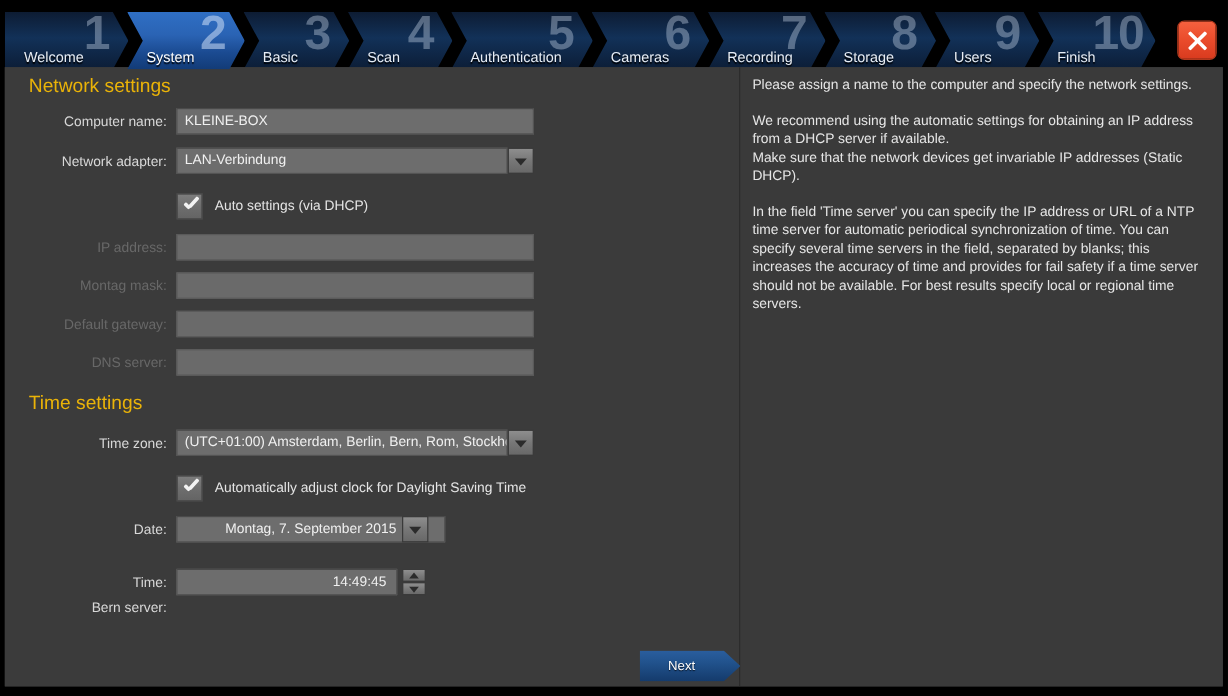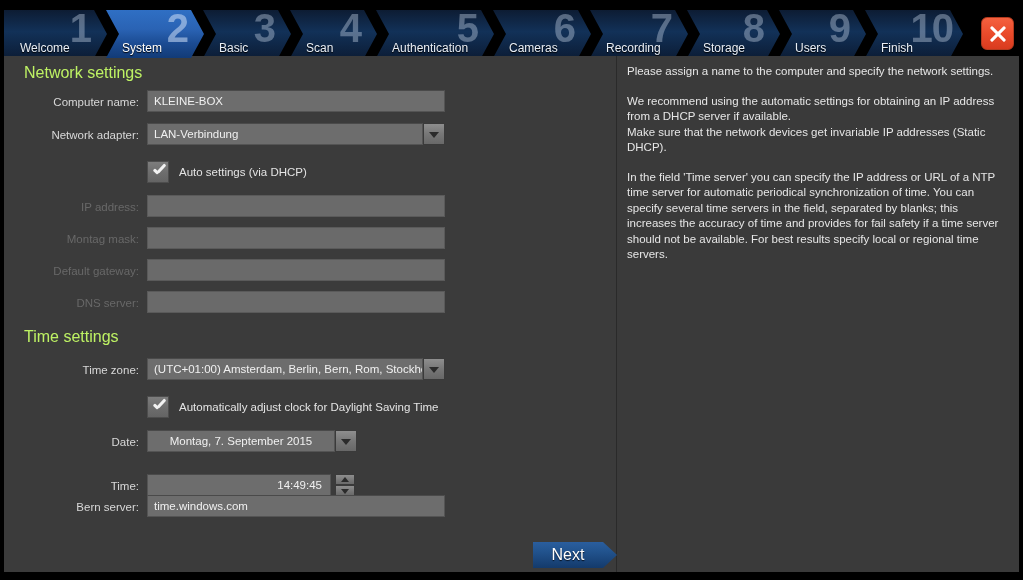--- a/index.html
+++ b/index.html
@@ -109,21 +109,21 @@
     position: relative;
     flex: 1;
     height: 516px;
     background: #3a3a3a;
     padding: 8px 14px 0 10px;
   }
 
   .section-title {
     position: absolute;
     font-size: 16px;
-    color: #bef264;
+    color: #eab308;
     font-weight: normal;
   }
   #sec-network { left: 20px; top: 8px; }
   #sec-time    { left: 20px; top: 272px; }
 
   .row {
     position: absolute;
     left: 0; width: 613px;
     height: 24px;
   }
@@ -255,21 +255,21 @@
     border: 1px solid #0d2murky;
     clip-path: polygon(0 0, calc(100% - 14px) 0, 100% 50%, calc(100% - 14px) 100%, 0 100%);
     cursor: pointer;
   }
   .next-btn span {
     position: absolute;
     left: 0; top: 0;
     width: 70px;
     text-align: center;
     line-height: 26px;
-    font-size: 16px;
+    font-size: 11px;
     color: #ffffff;
     text-shadow: 0 1px 1px #06101f;
   }
 
   
   .help-p {
     font-size: 11.5px;
     color: #e6e6e6;
     line-height: 15.5px;
     margin-bottom: 14px;
@@ -380,36 +380,35 @@
 
       <div class="checkrow" style="left:143px; top:340px;">
         <div class="cbox">
             <span class="tick" style="display: block;"></span>
           </div>
         <div class="ctext">Automatically adjust clock for Daylight Saving Time</div>
       </div>
 
       <div class="row" style="top:374px;">
         <div class="lbl">Date:</div>
-        <div class="field center" style="width:188px;">Montag, 7. September 2015</div>
+        <div class="field center" style="width:224px;">Montag, 7. September 2015</div>
         <div class="drop-btn" style="left:331px; top:0;"></div>
       </div>
 
       <div class="row" style="top:418px;">
         <div class="lbl">Time:</div>
         <div class="field rightalign" style="width:184px;">14:49:45</div>
         <div class="spin" style="left:331px; top:0;">
           <div class="up"></div>
           <div class="down"></div>
         </div>
       </div>
 
       <div class="row" style="top:439px;">
         <div class="lbl">Bern server:</div>
-        <div class="field">time.windows.com</div>
       </div>
 
       <div class="next-btn">
         <span>Next</span>
       </div>
 
     </div>
 
     <div class="right-pane">
       <div id="help-holder">

